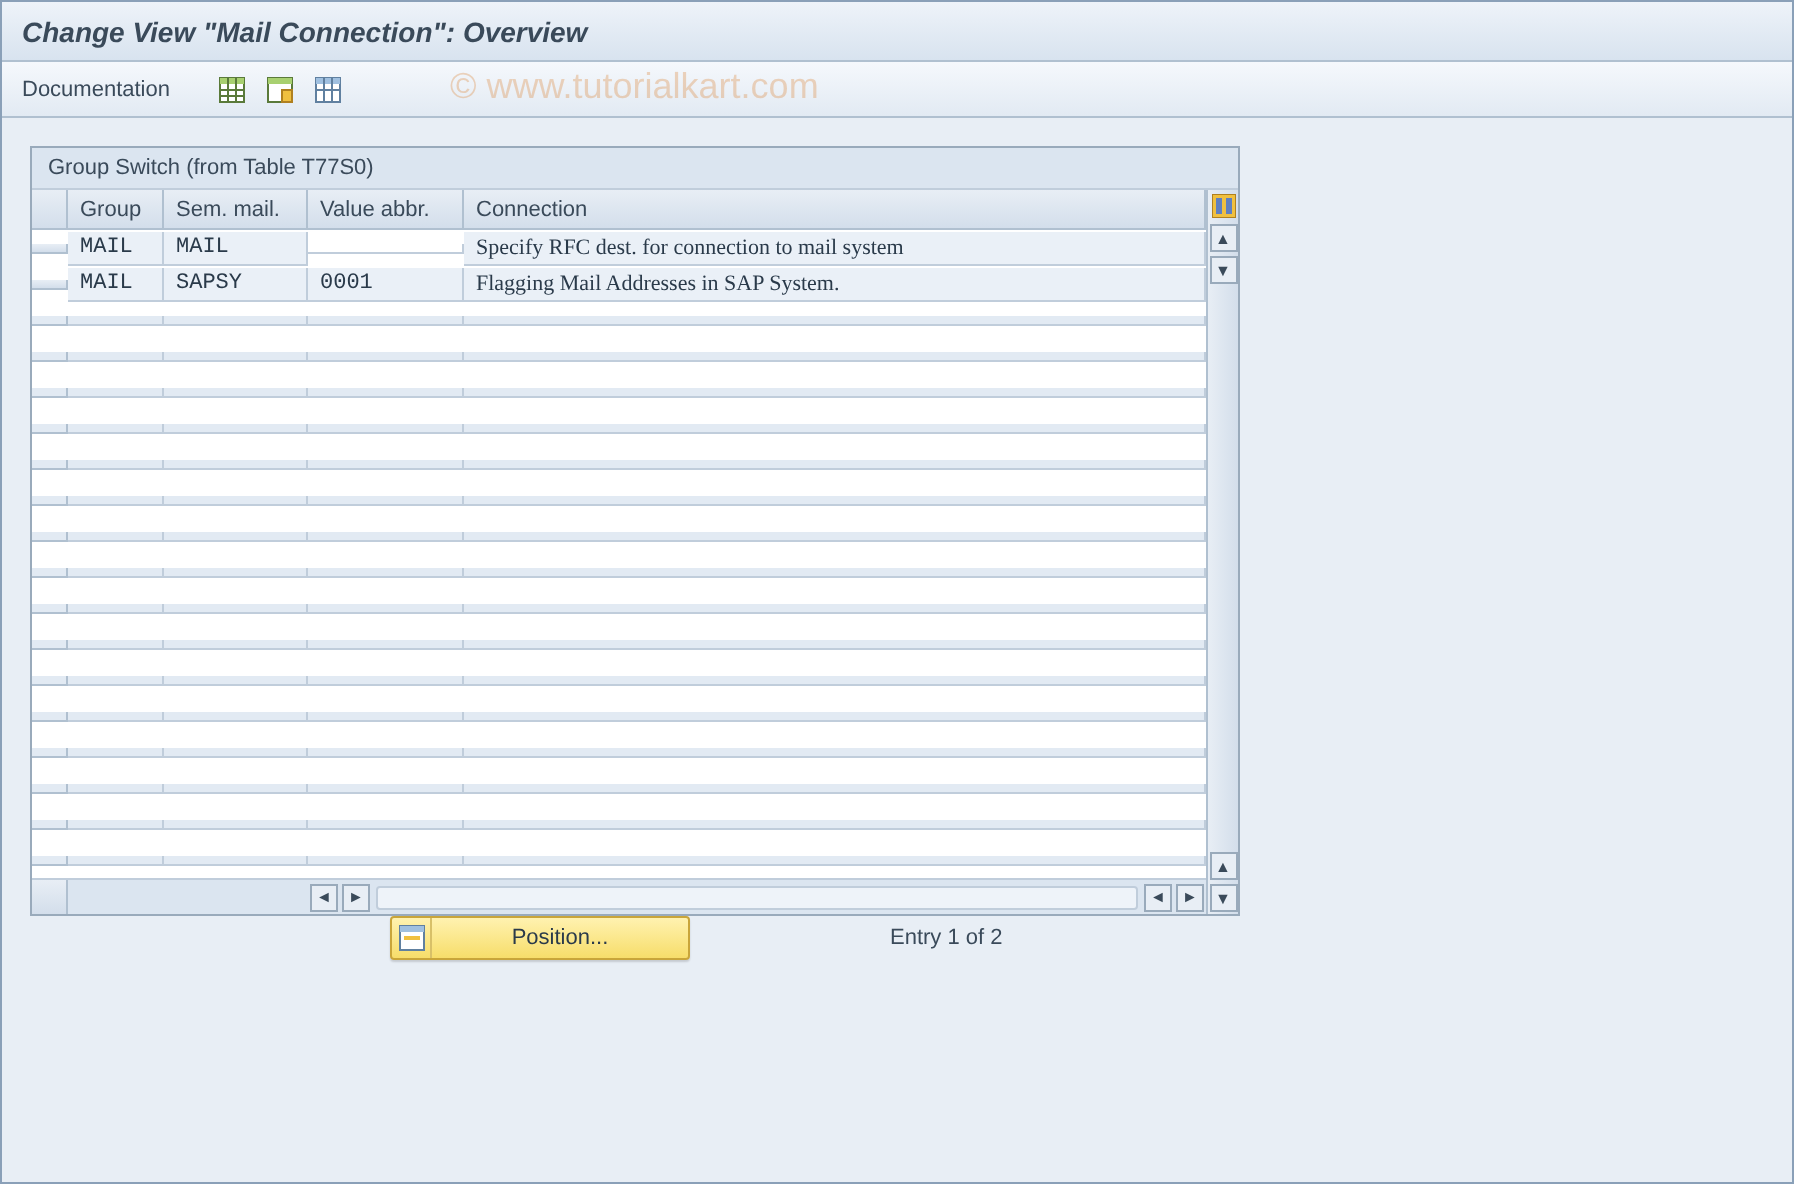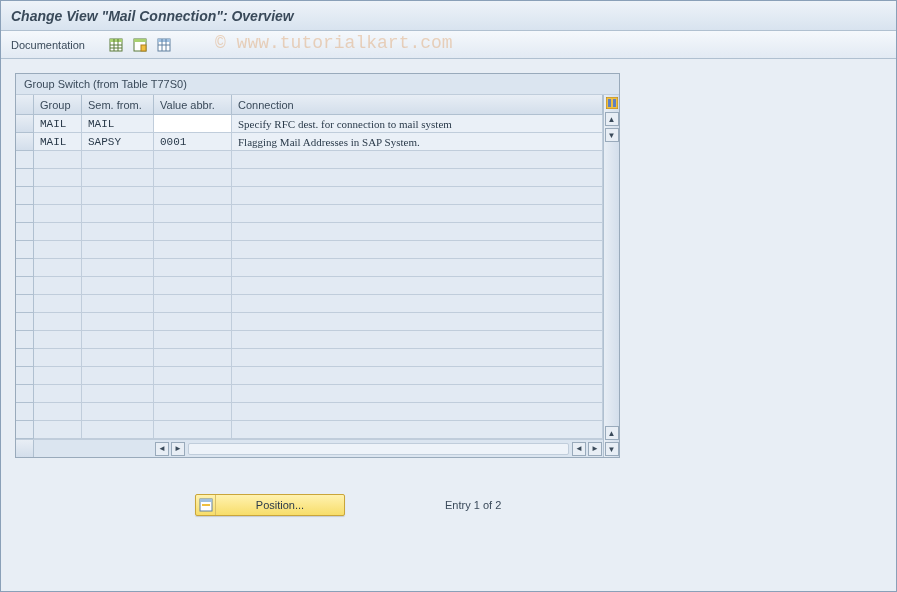--- a/index.html
+++ b/index.html
@@ -44,25 +44,25 @@
       width: 18px;
       height: 18px;
       display: flex;
       align-items: center;
       justify-content: center;
       cursor: pointer;
     }
     .tb-icon svg { display:block; }
     .watermark {
       position: absolute;
-      left: 214px;
+      left: 224px;
       top: 2px;
       font-size: 18px;
       color: rgba(220,140,70,0.35);
-      font-family: Liberation Mono, monospace;
+      font-family: Liberation Sans, sans-serif;
       pointer-events: none;
       user-select: none;
     }
     .content {
       padding: 14px;
     }
     .panel {
       width: 605px;
       border: 1px solid #9ab;
       background: #dbe5f0;
@@ -96,20 +96,21 @@
       align-items:center;
     }
     .col-sel { width: 18px; padding:0; }
     .col-group { width: 48px; }
     .col-sem { width: 72px; }
     .col-value { width: 78px; }
     .col-desc { flex:1; }
     .grid-body .row {
       display: flex;
       height: 18px;
+      align-items: center;
     }
     .grid-body .cell {
       border-right: 1px solid #c0cddb;
       border-bottom: 1px solid #c0cddb;
       padding: 2px 6px;
       font-size: 11px;
       background: #eaf0f7;
       color: #2a3a4a;
       display:flex;
       align-items:center;
@@ -172,21 +173,20 @@
     }
     .hs-track {
       flex:1;height:12px;
       background:#eef3f9;border:1px solid #c0cddb;
       border-radius:2px;
       margin:0 2px;
     }
     .bottom-bar {
       display:flex;
       align-items:center;
-      margin-top: 36px;
       padding-left: 180px;
       gap: 100px;
     }
     .pos-button {
       display:flex;
       align-items:center;
       background: linear-gradient(to bottom,#fff2b0,#f7dd6a);
       border:1px solid #c9a53a;
       border-radius:2px;
       height:22px;
@@ -243,21 +243,21 @@
 </div>
 
 <div class="content">
   <div class="panel">
     <div class="panel-title">Group Switch (from Table T77S0)</div>
     <div class="grid-wrapper">
       <div class="grid">
         <div class="grid-header">
           <div class="gh col-sel"></div>
           <div class="gh col-group">Group</div>
-          <div class="gh col-sem">Sem. from.</div>
+          <div class="gh col-sem">Sem. mail.</div>
           <div class="gh col-value">Value abbr.</div>
           <div class="gh col-desc">Connection</div>
         </div>
         <div class="grid-body">
           <div class="row">
             <div class="cell col-sel"></div>
             <div class="cell col-group">MAIL</div>
             <div class="cell col-sem">MAIL</div>
             <div class="cell col-value input-cell"></div>
             <div class="cell col-desc">Specify RFC dest. for connection to mail system</div>

